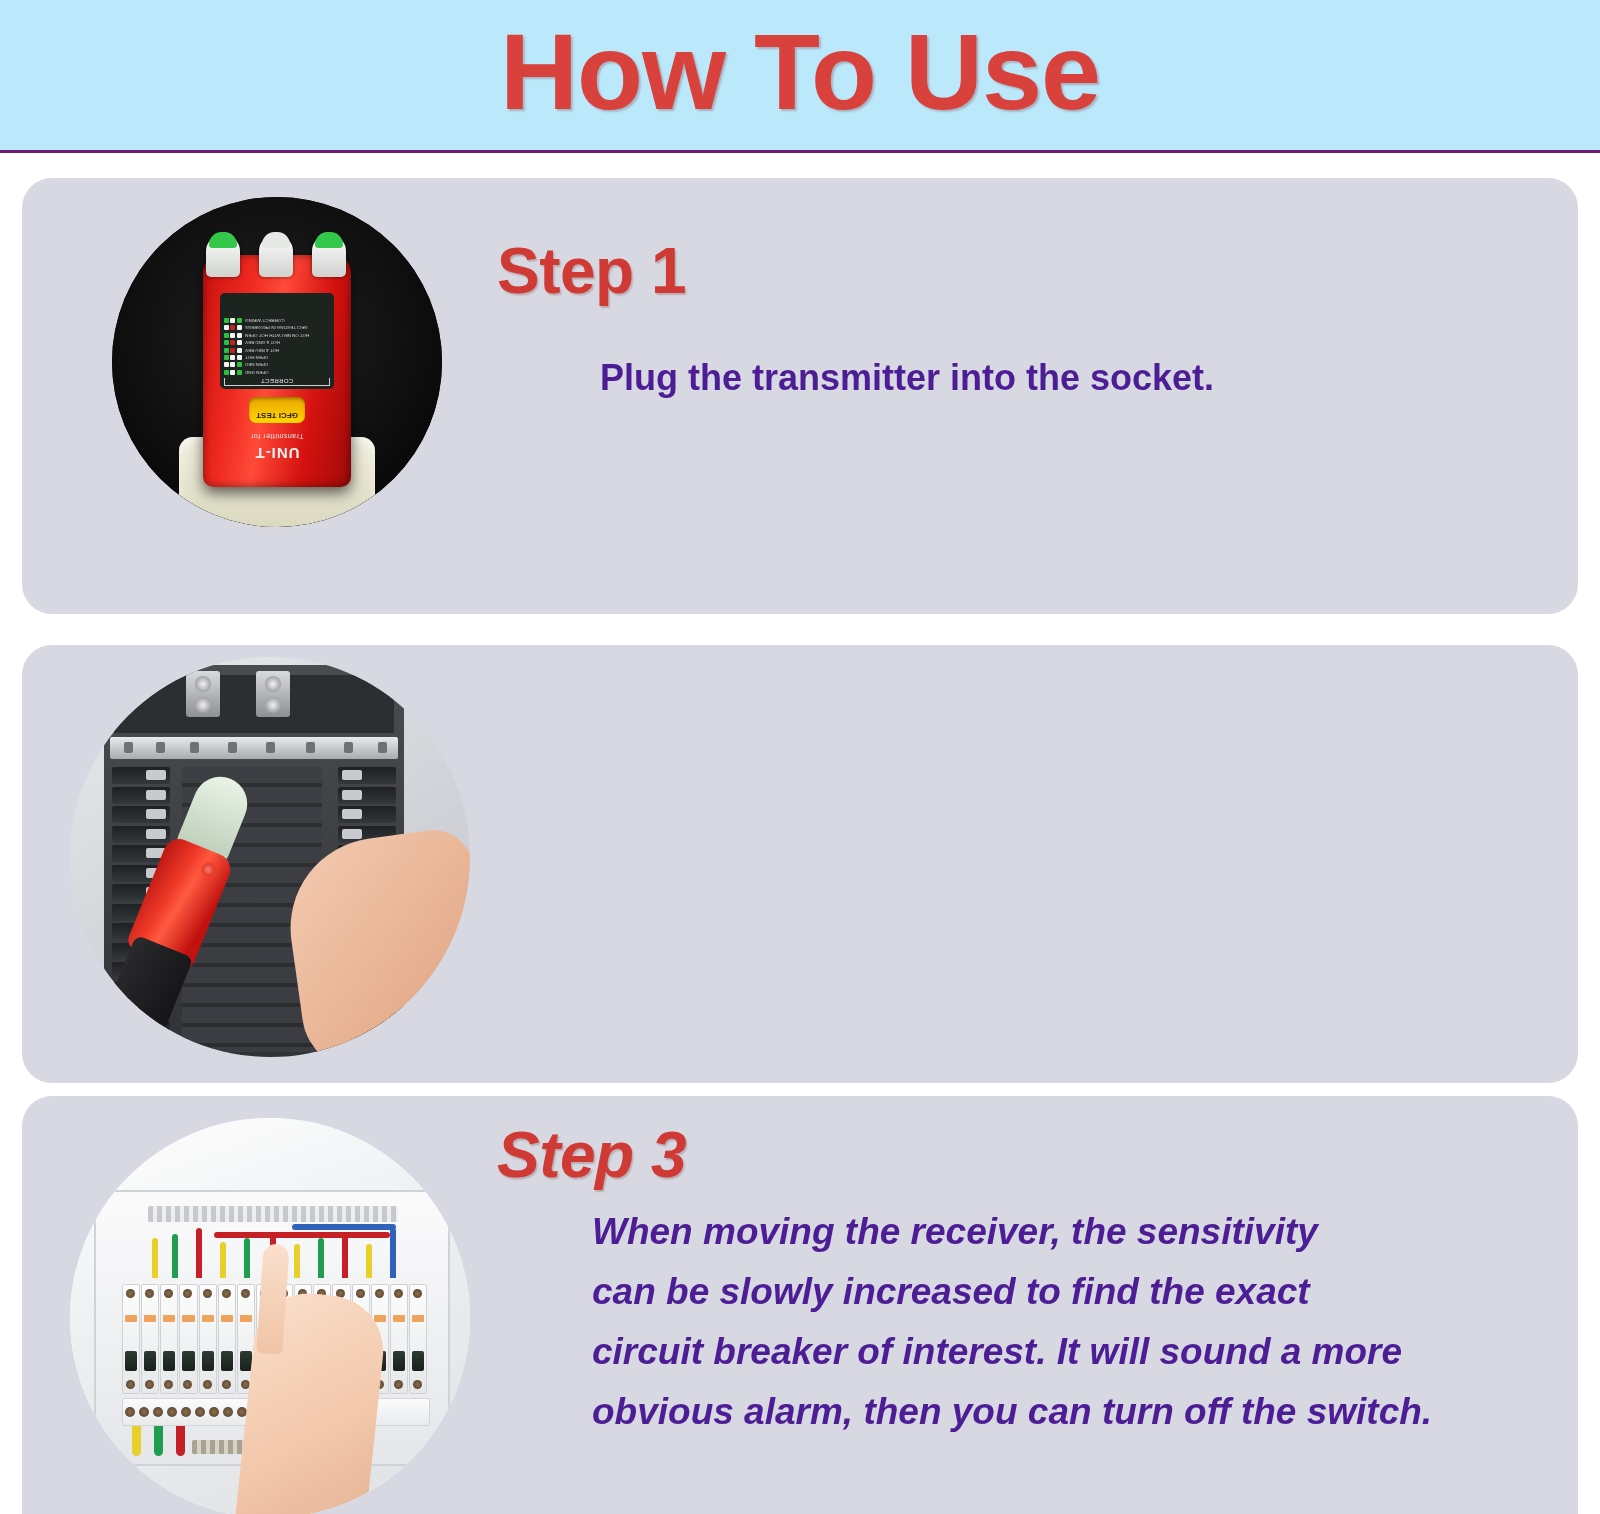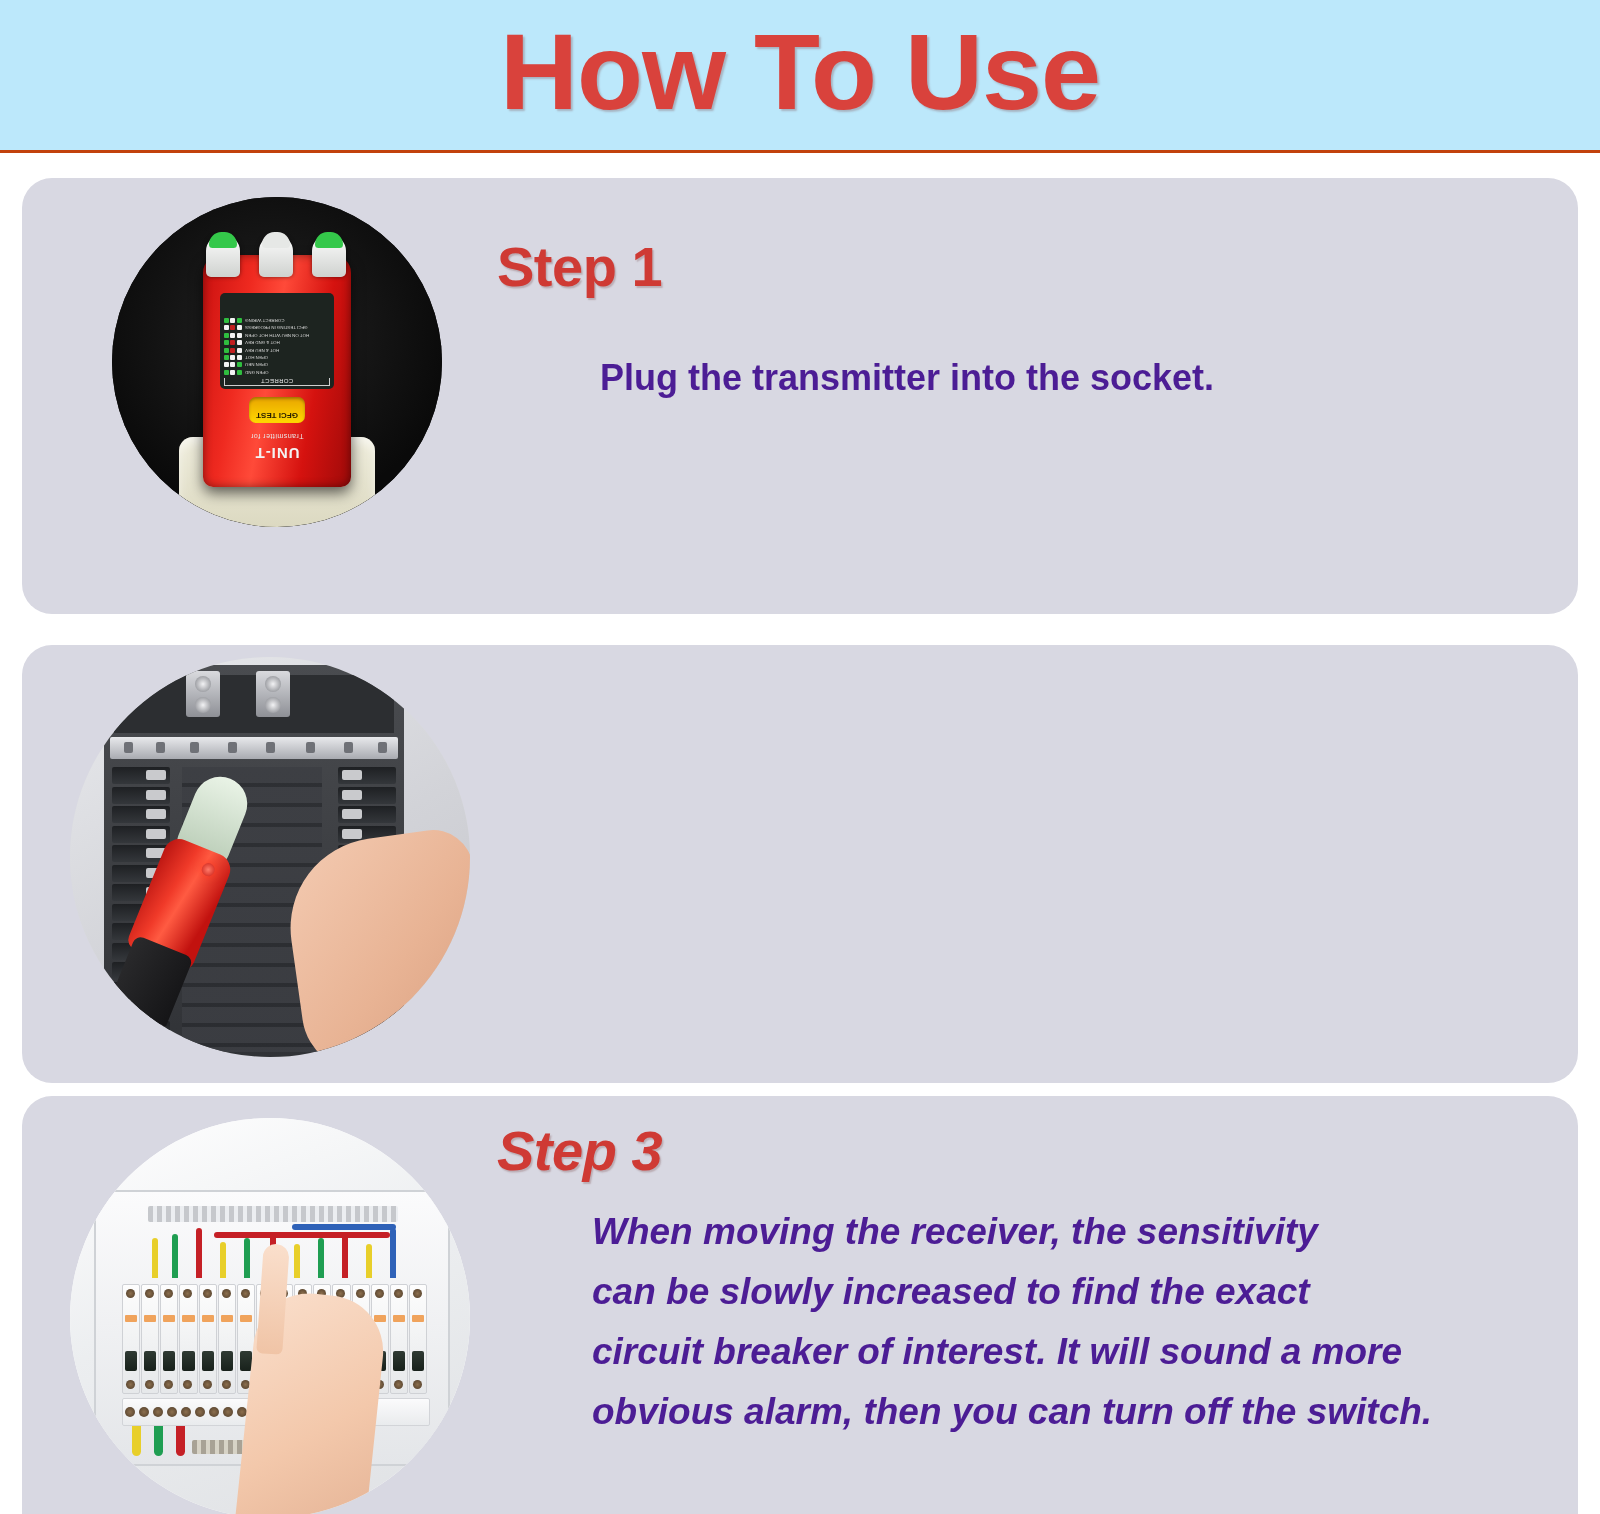--- a/index.html
+++ b/index.html
@@ -15,21 +15,21 @@
     position: relative;
   }
 
   
   .header-band {
     position: absolute;
     left: 0; top: 0;
     width: 1600px;
     height: 153px;
     background: #bce8fb;
-    border-bottom: 3px solid #c2410c;
+    border-bottom: 3px solid #701a75;
     box-sizing: border-box;
   }
   .header-title {
     position: absolute;
     left: 0; top: 8px;
     width: 1600px;
     text-align: center;
     font-size: 108px;
     font-weight: bold;
     color: #d9423c;
@@ -206,21 +206,21 @@
   .p3-finger {
     position: absolute; left: 190px; top: 126px; width: 26px; height: 110px;
     background: linear-gradient(#fadfcc, #f0c4a6); border-radius: 13px 13px 6px 6px;
     transform: rotate(4deg);
   }
 
   
   .step-heading {
     position: absolute;
     color: #cf3a34;
-    font-size: 56px;
+    font-size: 64px;
     font-weight: bold;
     letter-spacing: -0.5px;
     text-shadow: 1.5px 1.5px 1.5px rgba(110,60,60,0.28);
     white-space: nowrap;
   }
   #card-1 .step-heading { left: 475px; top: 56px; }
   #card-2 .step-heading { left: 475px; top: 22px; }
   #card-3 .step-heading { left: 475px; top: 22px; }
 
   .step-body {

